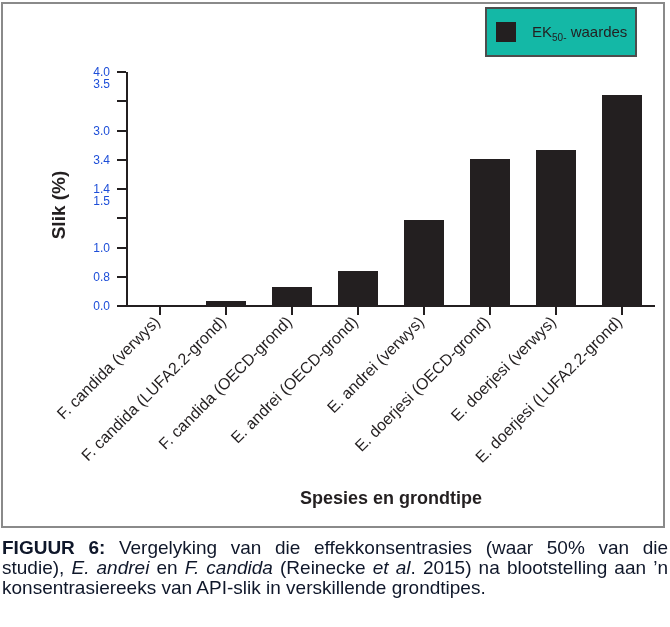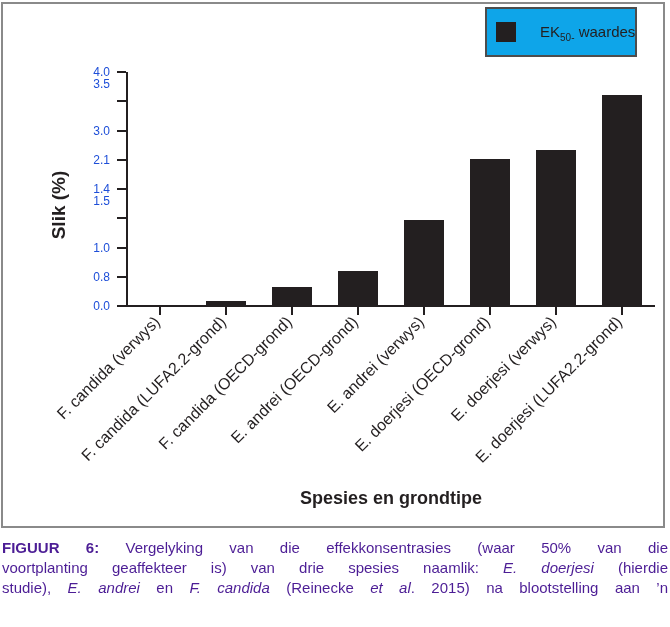--- a/index.html
+++ b/index.html
@@ -6,22 +6,22 @@
   body{
     width:670px;height:627px;background:#ffffff;position:relative;
     font-family:"Liberation Sans", sans-serif;color:#231f20;overflow:hidden;
   }
   .chart-frame{
     position:absolute;left:1px;top:2px;width:664px;height:526px;
     border:2px solid #8a8a8a;box-sizing:border-box;background:#ffffff;
   }
   .legend{
     position:absolute;left:485px;top:7px;width:152px;height:50px;
-    border:2px solid #4d4d4d;box-sizing:border-box;background:#0ea5e9;
-    display:flex;align-items:center;padding:2px 4px 2px 9px;gap:24px;z-index:5;
+    border:2px solid #4d4d4d;box-sizing:border-box;background:#14b8a6;
+    display:flex;align-items:center;padding:2px 4px 2px 9px;gap:16px;z-index:5;
   }
   .legend-swatch{width:20px;height:20px;background:#231f20;flex:0 0 auto;}
   .legend-text{font-size:15px;line-height:18px;white-space:nowrap;}
   .legend-text sub{font-size:10px;line-height:0;}
   .y-title{
     position:absolute;left:-38px;top:193px;width:196px;height:24px;
     text-align:center;font-size:19px;font-weight:bold;
     transform:rotate(-90deg);z-index:2;
   }
   #plot-area{position:absolute;left:0;top:0;width:670px;height:528px;z-index:1;}
@@ -38,21 +38,21 @@
     position:absolute;top:313px;width:300px;text-align:right;
     font-size:16px;line-height:18px;white-space:nowrap;
     transform:rotate(-45deg);transform-origin:100% 0%;
   }
   .x-title{
     position:absolute;left:127px;top:488px;width:528px;text-align:center;
     font-size:18px;font-weight:bold;
   }
   .caption{
     position:absolute;left:2px;top:538px;width:666px;
-    font-size:15px;line-height:19.8px;color:#4c1d95;
+    font-size:19px;line-height:19.8px;color:#0f172a;
   }
   .cap-line.just{text-align:justify;text-align-last:justify;}
   .cap-line b{font-weight:bold;}
   .cap-line i{font-style:italic;}
 </style>
 </head>
 <body>
 
 <div class="chart-frame"></div>
 
@@ -70,21 +70,21 @@
     <div class="ytick-label" style="top: 296px;">0.0</div>
     <div class="ytick" style="top: 275.75px;"></div>
     <div class="ytick-label" style="top: 266.75px;">0.8</div>
     <div class="ytick" style="top: 246.5px;"></div>
     <div class="ytick-label" style="top: 237.5px;">1.0</div>
     <div class="ytick" style="top: 217.25px;"></div>
     <div class="ytick-label" style="top: 191px;">1.5</div>
     <div class="ytick" style="top: 188px;"></div>
     <div class="ytick-label" style="top: 179px;">1.4</div>
     <div class="ytick" style="top: 158.75px;"></div>
-    <div class="ytick-label" style="top: 149.75px;">2.1</div>
+    <div class="ytick-label" style="top: 149.75px;">3.4</div>
     <div class="ytick" style="top: 129.5px;"></div>
     <div class="ytick-label" style="top: 120.5px;">3.0</div>
     <div class="ytick" style="top: 100.25px;"></div>
     <div class="ytick-label" style="top: 74px;">3.5</div>
     <div class="ytick" style="top: 71px;"></div>
     <div class="ytick-label" style="top: 62px;">4.0</div>
     <div class="bar" style="left: 140px; top: 304.83px; width: 40px; height: 1.17px; background: rgb(35, 31, 32);"></div>
     <div class="xtick" style="left: 159px;"></div>
     <div class="xlabel" style="left: -149px;">F. candida (verwys)</div>
     <div class="bar" style="left: 206px; top: 300.735px; width: 40px; height: 5.265px; background: rgb(35, 31, 32);"></div>
@@ -107,15 +107,15 @@
     <div class="xlabel" style="left: 247px;">E. doerjesi (verwys)</div>
     <div class="bar" style="left: 602px; top: 95.4px; width: 40px; height: 210.6px; background: rgb(35, 31, 32);"></div>
     <div class="xtick" style="left: 621px;"></div>
     <div class="xlabel" style="left: 313px;">E. doerjesi (LUFA2.2-grond)</div>
   </div>
 
 <div class="x-title">Spesies en grondtipe</div>
 
 <div class="caption">
   <div class="cap-line just"><b>FIGUUR 6:</b><span> Vergelyking van die effekkonsentrasies (waar 50% van die</span></div>
-  <div class="cap-line just"><span>voortplanting geaffekteer is) van drie spesies naamlik: </span><i>E. doerjesi</i><span> (hierdie</span></div>
   <div class="cap-line just"><span>studie), </span><i>E. andrei</i><span> en </span><i>F. candida</i><span> (Reinecke </span><i>et al</i><span>. 2015) na blootstelling aan ’n</span></div>
+  <div class="cap-line"><span>konsentrasiereeks van API-slik in verskillende grondtipes.</span></div>
 </div>
 
 </body></html>

